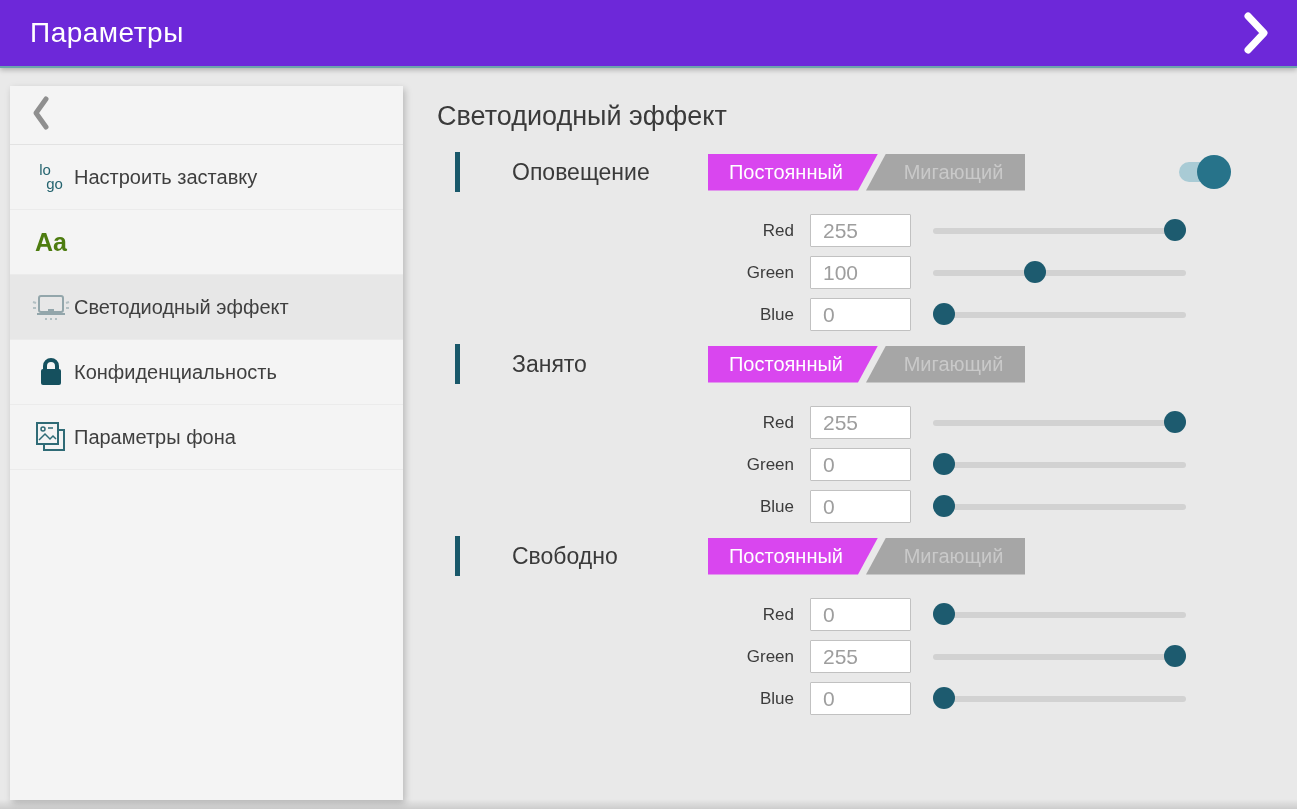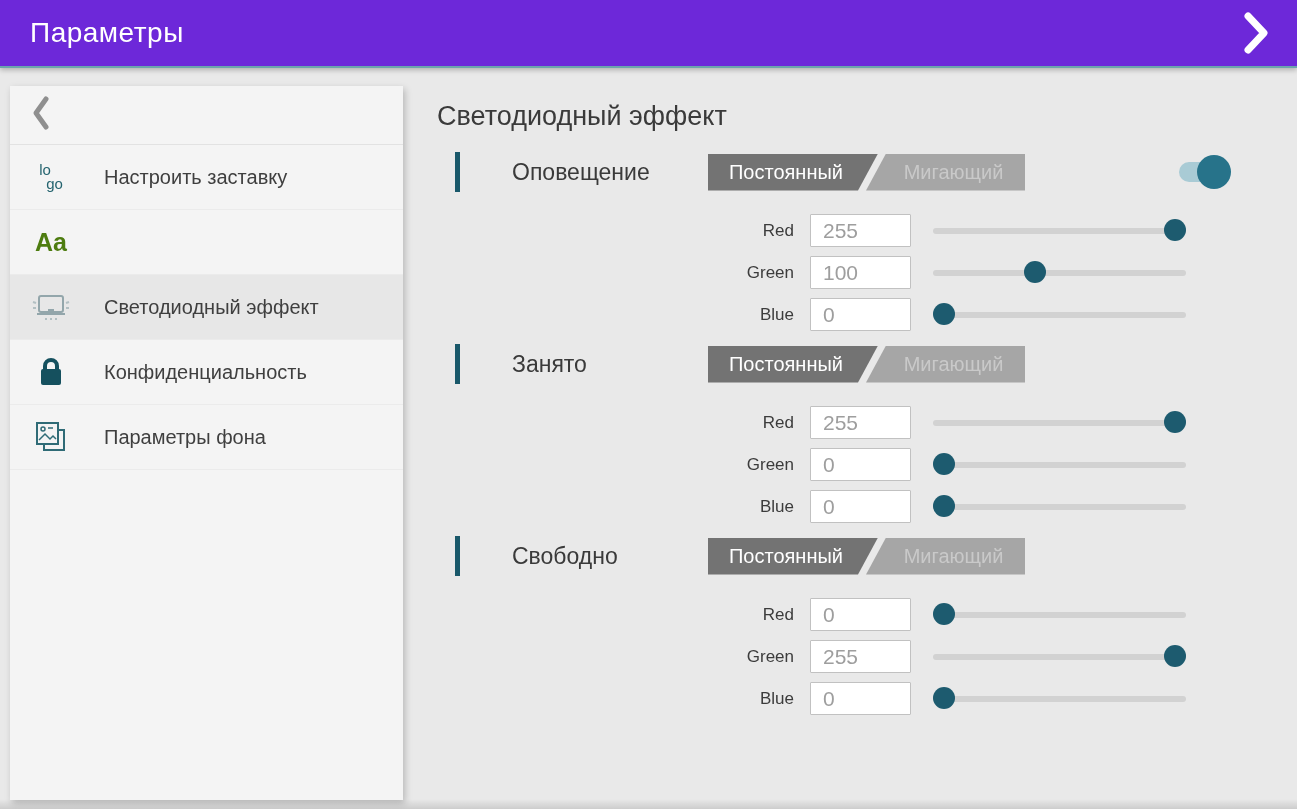--- a/index.html
+++ b/index.html
@@ -26,40 +26,40 @@
     position:absolute; left:10px; top:86px; width:393px; height:714px;
     background:#f4f4f4; box-shadow:2px 3px 7px rgba(0,0,0,0.22); z-index:2;
   }
   .sidebar-back{ height:59px; display:flex; align-items:center; padding-left:20px;
     border-bottom:1px solid #e2e2e2; cursor:pointer;}
   .side-item{
     display:flex; align-items:center; min-height:65px; padding:10px 14px 10px 20px;
     border-bottom:1px solid #ebebeb; cursor:pointer;
   }
   .side-item.selected{ background:#e7e7e7; }
-  .side-icon{ width:42px; min-width:42px; margin-right:32px; display:flex;
+  .side-icon{ width:42px; min-width:42px; margin-right:2px; display:flex;
     align-items:flex-end; justify-content:center; }
   .side-label{ font-size:20px; color:#3f3f3f; line-height:26px; }
   .logo-icon{ color:#25646f; font-size:15px; line-height:14px; font-weight:400; }
   .logo-icon .l2{ padding-left:7px; }
   .aa-icon{ color:#4d7c0f; font-size:25px; font-weight:700; }
 
   
   .main{ margin-left:437px; width:800px; padding-top:33px; }
   .main-title{ font-size:27px; color:#3a3a3a; font-weight:400; margin-bottom:21px; }
 
   .section{ margin-bottom:14px; }
   .sec-header{ display:flex; align-items:center; height:38px; margin-bottom:23px; }
   .sec-left{ width:271px; display:flex; align-items:center;gap:39px; }
   .accent-bar{ width:5px; height:40px; background:#19586a; margin-left:18px; margin-right:13px; }
   .sec-label{ font-size:23px; color:#3a3a3a; }
 
   .segmented{ position:relative; width:317px; height:37px; }
   .seg-constant{
-    position:absolute; left:0; top:0; width:170px; height:37px; background:#737373;
+    position:absolute; left:0; top:0; width:170px; height:37px; background:#d946ef;
     clip-path:polygon(0 0, 100% 0, calc(100% - 20px) 100%, 0 100%);
     color:#ffffff; font-size:20px; display:flex; align-items:center; justify-content:center;
     padding-right:14px; cursor:pointer;
   }
   .seg-blinking{
     position:absolute; left:158px; top:0; right:0; height:37px; background:#a6a6a6;
     clip-path:polygon(20px 0, 100% 0, 100% 100%, 0 100%);
     color:#c9c9c9; font-size:20px; display:flex; align-items:center; justify-content:center;
     padding-left:16px; cursor:pointer;
   }

